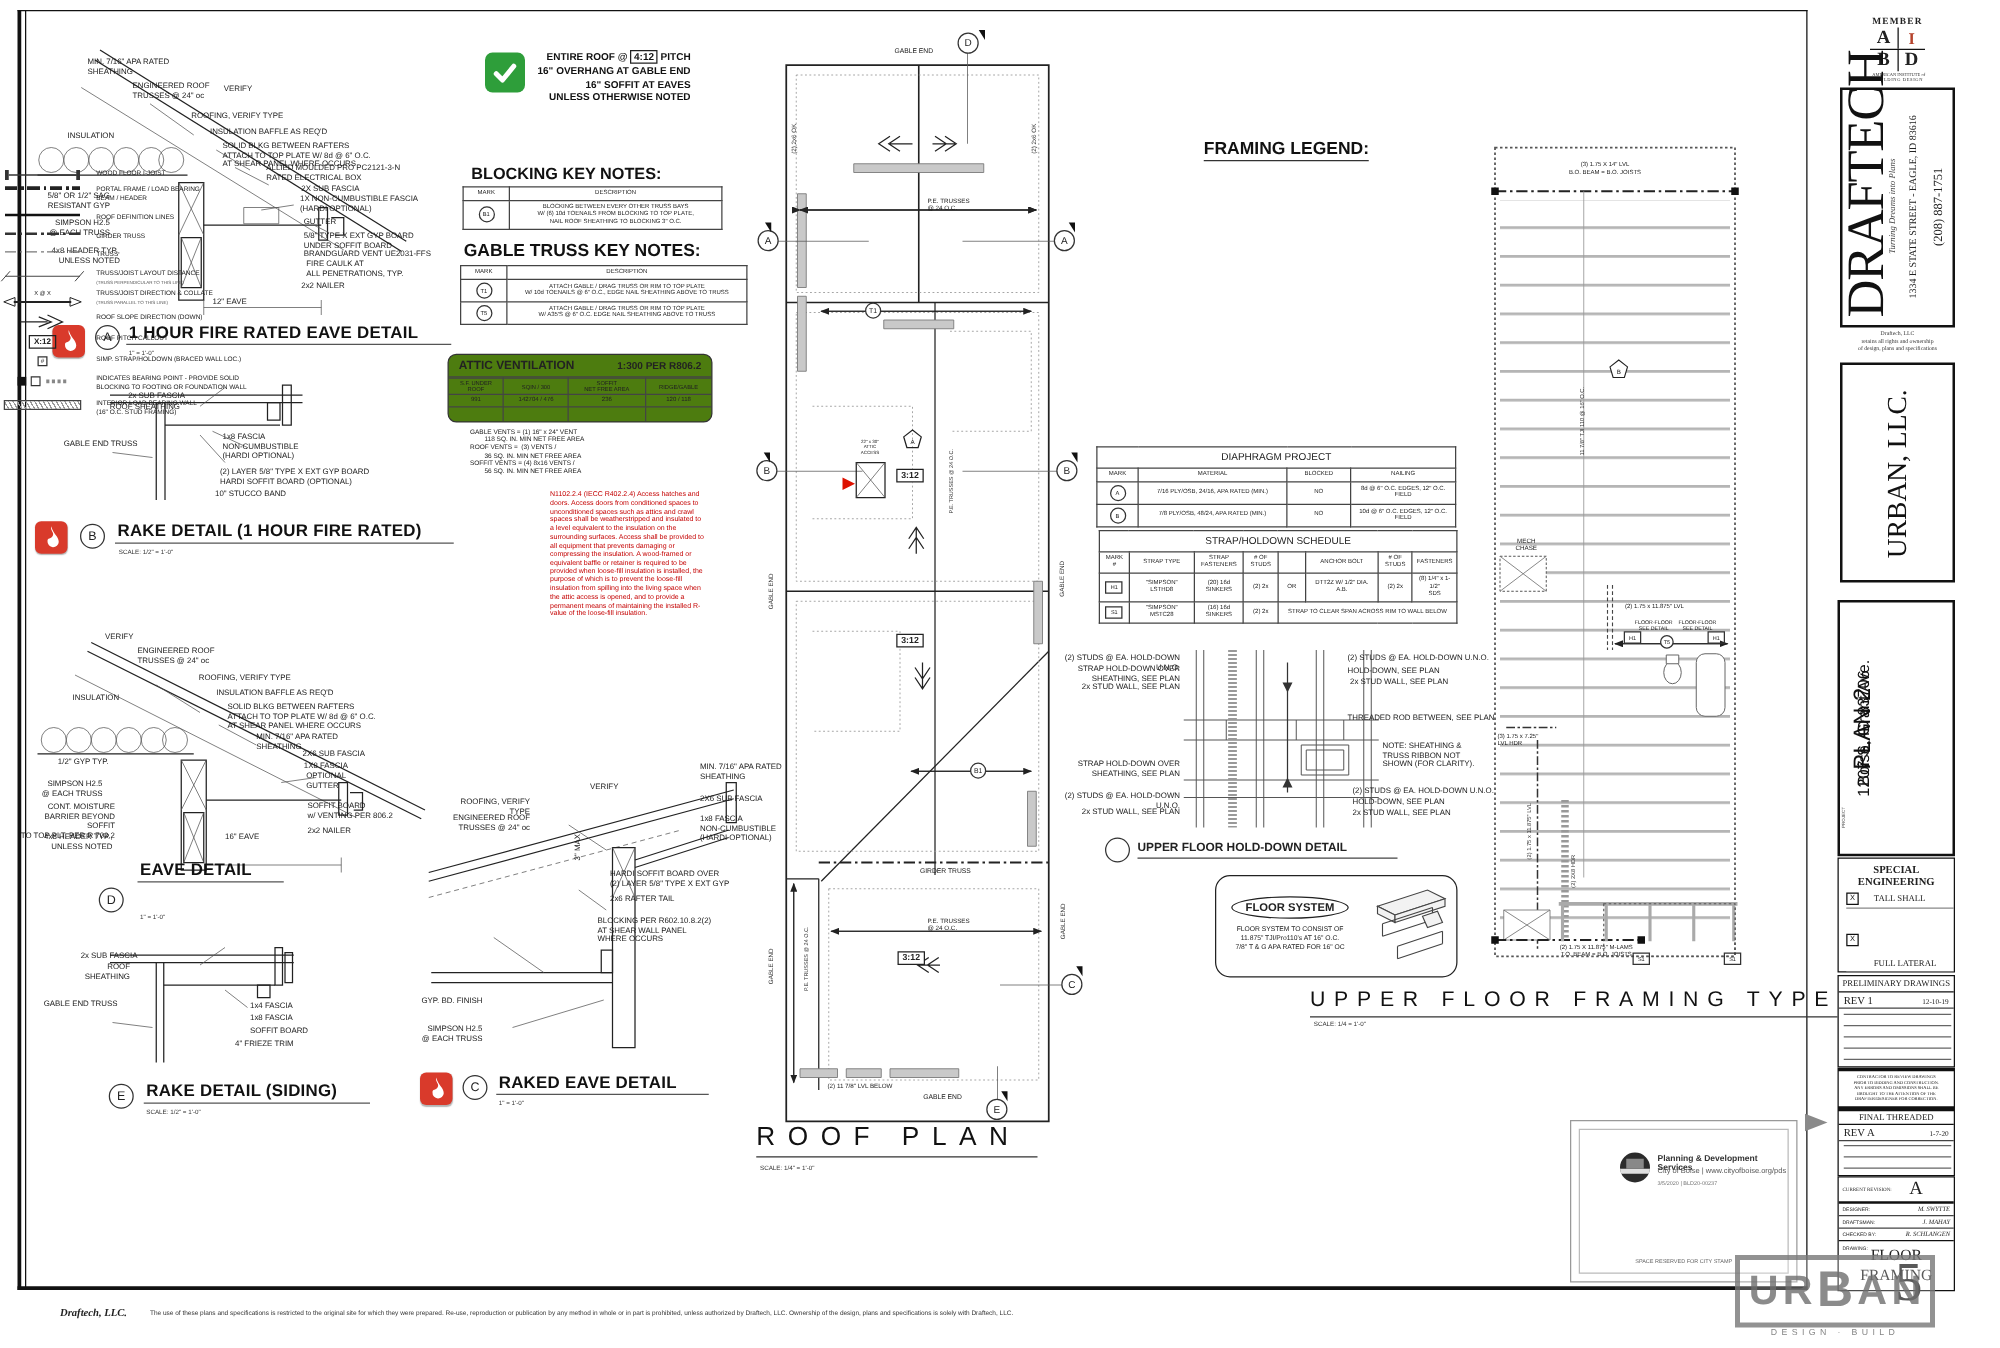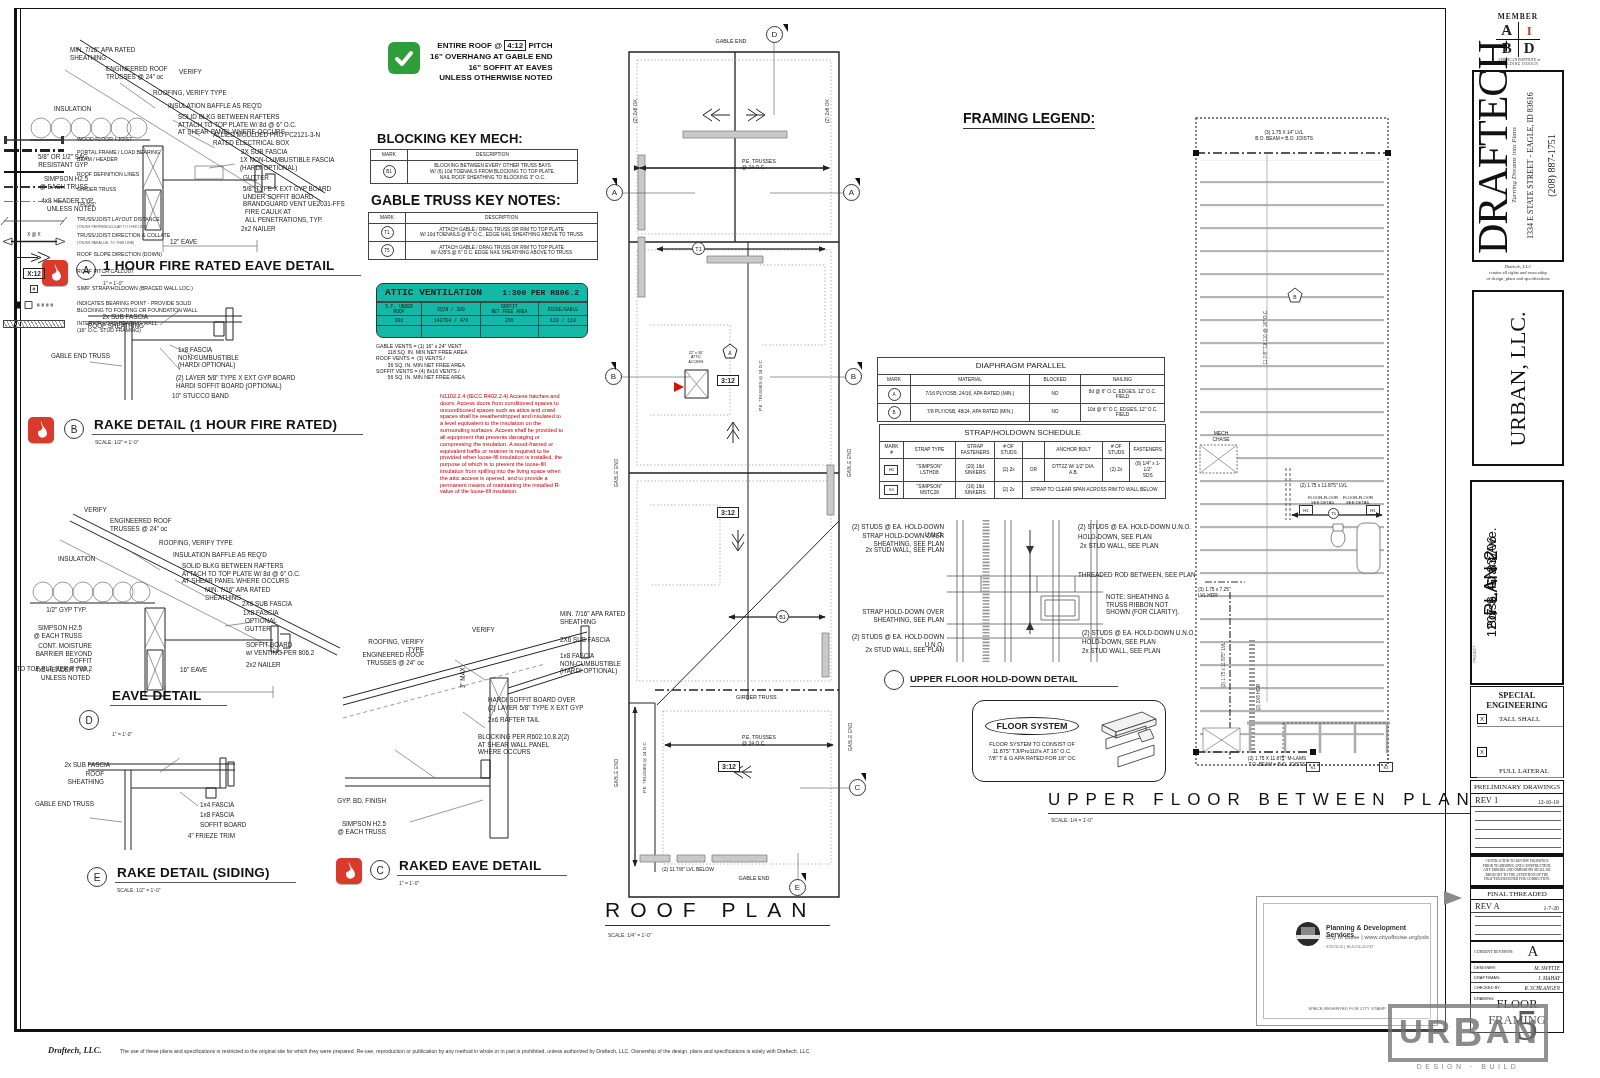--- a/index.html
+++ b/index.html
@@ -296,21 +296,21 @@
 </div>
 <div class="abs" style="left:430px;top:41px;font-size:8px;font-weight:bold;line-height:1.35;color:#111;text-align:right;">
   <div><span>ENTIRE ROOF @</span>
   <span style="border:1px solid #222;padding:0 2px;">4:12</span>
   <span>PITCH</span></div>
   <div>16" OVERHANG AT GABLE END</div>
   <div>16" SOFFIT AT EAVES</div>
   <div>UNLESS OTHERWISE NOTED</div>
 </div>
 
-<div class="ntitle" style="left:377px;top:131px;font-size:13px;">BLOCKING KEY MECH:</div>
+<div class="ntitle" style="left:377px;top:131px;font-size:13px;">BLOCKING KEY NOTES:</div>
 <table class="kt" style="left:370px;top:149px;width:208px;">
   <tbody>
       <tr>
         <th style="width:30px;">MARK</th>
         <th>DESCRIPTION</th>
       </tr>
   <tr>
         <td><span class="cmark">B1</span></td>
         <td class="pre">BLOCKING BETWEEN EVERY OTHER TRUSS BAYS
 W/ (6) 10d TOENAILS FROM BLOCKING TO TOP PLATE,
@@ -331,21 +331,21 @@
 W/ 10d TOENAILS @ 6" O.C., EDGE NAIL SHEATHING ABOVE TO TRUSS</td>
       </tr>
   <tr>
         <td><span class="cmark">T5</span></td>
         <td class="pre">ATTACH GABLE / DRAG TRUSS OR RIM TO TOP PLATE
 W/ A35'S @ 6" O.C. EDGE NAIL SHEATHING ABOVE TO TRUSS</td>
       </tr>
 </tbody>
   </table>
 
-<div class="abs" style="left:376px;top:283px;width:210px;border:1.4px solid #333;border-radius:7px;overflow:hidden;background:#14b8a6;font-family:Liberation Mono, monospace;">
+<div class="abs" style="left:358px;top:283px;width:210px;border:1.4px solid #333;border-radius:7px;overflow:hidden;background:#4d7c0f;">
   <div style="display:flex;justify-content:space-between;align-items:center;padding:3px 8px;border-bottom:1px solid #444;">
     <span style="font-size:9.5px;font-weight:bold;">ATTIC VENTILATION</span>
     <span style="font-size:8px;font-weight:bold;margin-left:17px;">1:300 PER R806.2</span>
   </div>
   <table style="border-collapse:collapse;width:100%;">
     <tbody>
         <tr>
       <th class="pre" style="border:.8px solid #444;border-left:none;font-size:4.6px;font-weight:normal;padding:1px;">S.F. UNDER
 ROOF</th>
       <th class="pre" style="border:.8px solid #444;font-size:4.6px;font-weight:normal;padding:1px;">SQIN / 300</th>
@@ -579,21 +579,21 @@
   <span class="leg-sym">
       <div style="width:60px;height:6px;border:.9px solid #444;background:repeating-linear-gradient(60deg,transparent 0 2px,#999 2px 3px);"></div>
     </span>
   <span class="leg-lbl">INTERIOR LOAD BEARING WALL
 (16" O.C. STUD FRAMING)</span>
   </div>
 
 <table class="kt" style="left:877px;top:357px;width:288px;">
   <tbody>
       <tr>
-        <th colspan="4" style="font-size:8px;padding:3px;">DIAPHRAGM PARALLEL</th>
+        <th colspan="4" style="font-size:8px;padding:3px;">DIAPHRAGM PROJECT</th>
       </tr>
   <tr>
         <th style="width:26px;">MARK</th>
       <th style="width:112px;">MATERIAL</th>
       <th style="width:44px;">BLOCKED</th>
       <th>NAILING</th>
       </tr>
   <tr>
         <td><span class="cmark">A</span></td>
       <td>7/16 PLY/OSB, 24/16, APA RATED (MIN.)</td>
@@ -784,21 +784,21 @@
 SEE DETAIL</div>
 <div class="sqmark abs" style="left:1299px;top:505px;">H1</div>
 <div class="sqmark abs" style="left:1366px;top:505px;">H1</div>
 <div class="mk sm" style="left:1328px;top:508px;width:11px;height:11px;font-size:4.4px;">T5</div>
 <div class="lbl" style="left:1198px;top:587px;width:46px;font-size:4.8px;">(3) 1.75 x 7.25"
 LVL HDR</div>
 <div class="lbl" style="left:1230px;top:756px;width:94px;text-align:center;font-size:4.8px;">(2) 1.75 X 11.875" M-LAMS
 T.O. BEAM = B.O. JOISTS</div>
 <div class="sqmark abs" style="left:1306px;top:762px;">S1</div>
 <div class="sqmark abs" style="left:1379px;top:762px;">S1</div>
-<div class="abs" style="left:1048px;top:790px;font-size:17px;letter-spacing:7px;color:#111;border-bottom:1.4px solid #333;padding:0 8px 3px 0;">UPPER FLOOR BETWEEN PLAN</div>
+<div class="abs" style="left:1048px;top:790px;font-size:17px;letter-spacing:7px;color:#111;border-bottom:1.4px solid #333;padding:0 8px 3px 0;">UPPER FLOOR FRAMING TYPE</div>
 <div class="dscale" style="left:1051px;top:817px;">SCALE: 1/4 = 1'-0"</div>
 
 <div class="abs" style="left:1256px;top:896px;width:180px;height:128px;border:1px solid #999;">
   <div class="abs" style="left:6px;top:6px;width:166px;height:114px;border:.8px solid #bbb;">
     <div class="abs" style="left:32px;top:18px;width:24px;height:24px;border-radius:50%;background:#2b2b2b;overflow:hidden;">
       <div style="position:absolute;left:0;top:13px;width:24px;height:4px;background:#fff;opacity:.85;"></div>
       <div style="position:absolute;left:5px;top:5px;width:14px;height:8px;background:#888;"></div>
     </div>
     <div class="abs" style="left:62px;top:20px;font-size:6.8px;font-weight:bold;color:#333;">Planning &amp; Development Services</div>
     <div class="abs" style="left:62px;top:30px;font-size:6px;color:#555;">City of Boise | www.cityofboise.org/pds</div>

